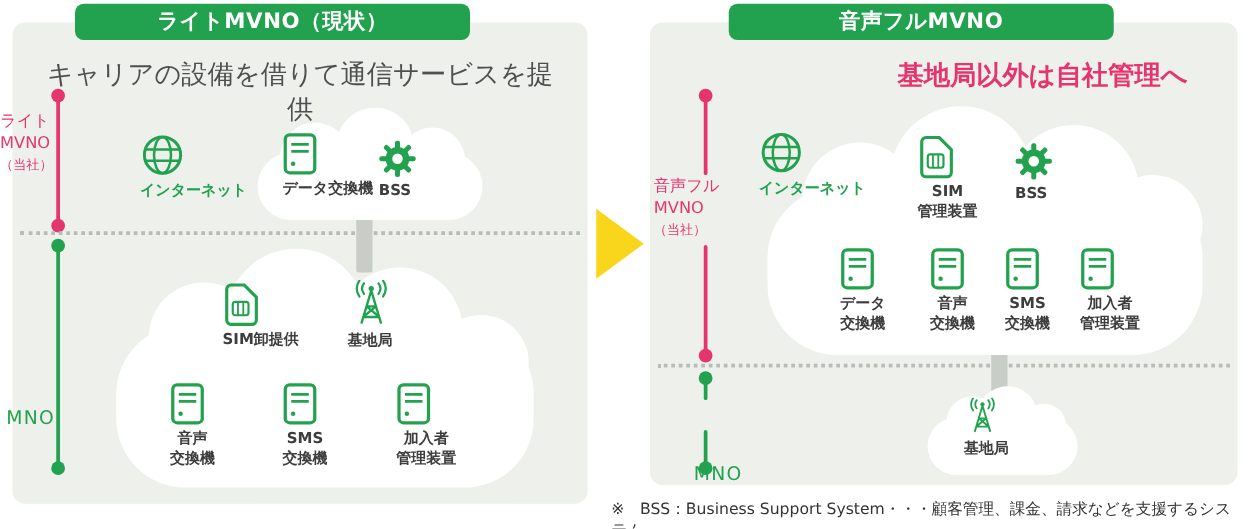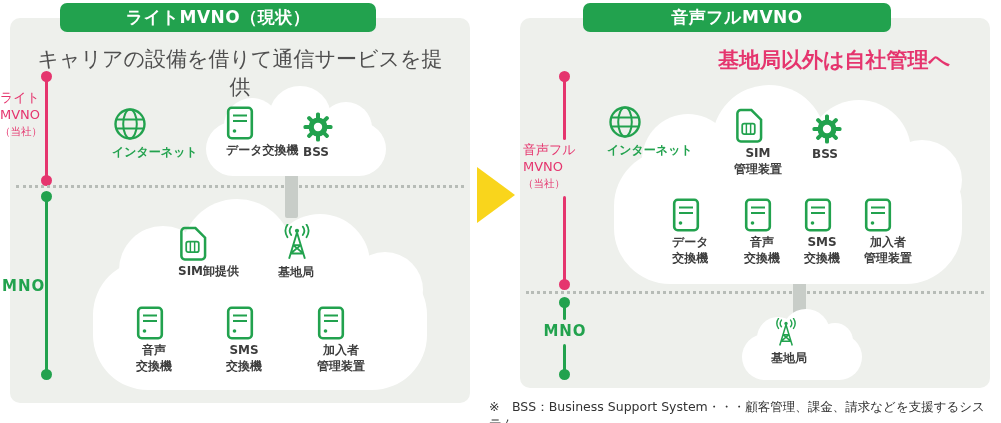--- a/index.html
+++ b/index.html
@@ -14,21 +14,21 @@
   .vline { position:absolute; width:3px; border-radius:2px; }
   .vline.pink { background:var(--pink,#e5356e); }
   .vline.green { background:var(--green,#22a24e); }
   .dot { position:absolute; width:11px; height:11px; border-radius:50%; }
   .dot.pink { background:var(--pink,#e5356e); }
   .dot.green { background:var(--green,#22a24e); }
   .axis-label { position:absolute; text-align:left; font-weight:normal; }
   .axis-label.pink { color:var(--pink,#e5356e); }
   .axis-label .main { display:block; font-size:13px; line-height:1.3; white-space:pre-line; }
   .axis-label .sub { display:block; font-size:10.5px; margin-top:1px; }
-  .mno { position:absolute; color:var(--green,#22a24e); font-weight:bold; font-size:15px; text-align:center; letter-spacing:1px; }
+  .mno { position:absolute; color:var(--green,#22a24e); font-weight:normal; font-size:15px; text-align:right; letter-spacing:1px;margin-top:48px; }
   .dotline { position:absolute; height:0; border-top:3px dotted var(--dot,#b7bcb7); }
   .connector { position:absolute; background:var(--connector,#c8cdc8); border-radius:2px; }
   .cloud { position:absolute; }
   .cloud g { fill:var(--cloud,#ffffff); }
   .block { position:absolute; display:flex; flex-direction:column; align-items:flex-start; }
   .block .lbl { font-size:12px; font-weight:bold; color:var(--label_text,#3d3d3d); text-align:center;
                 line-height:1.3; margin-top:3px; white-space:pre-line; }
   .block .lbl.green { color:var(--green,#22a24e); }
   .icon { color:var(--green,#22a24e); }
   .arrow { position:absolute; width:0; height:0; border-top:28px solid transparent;

